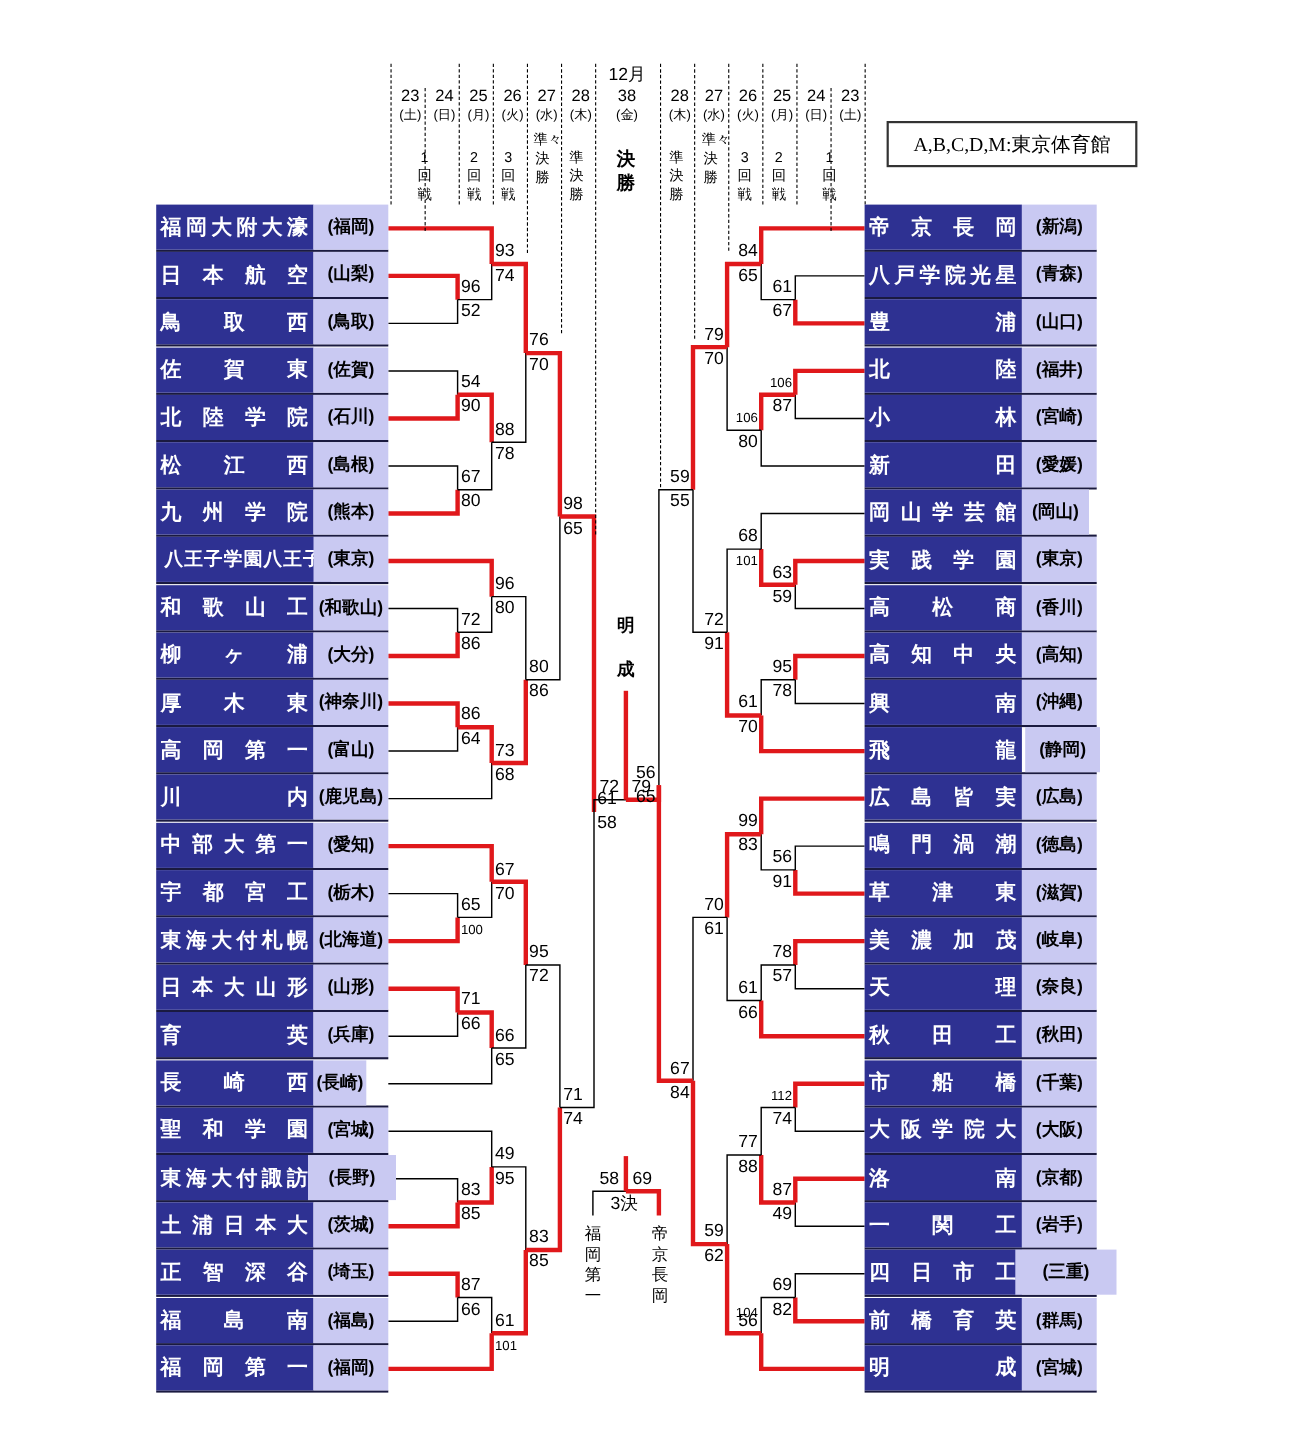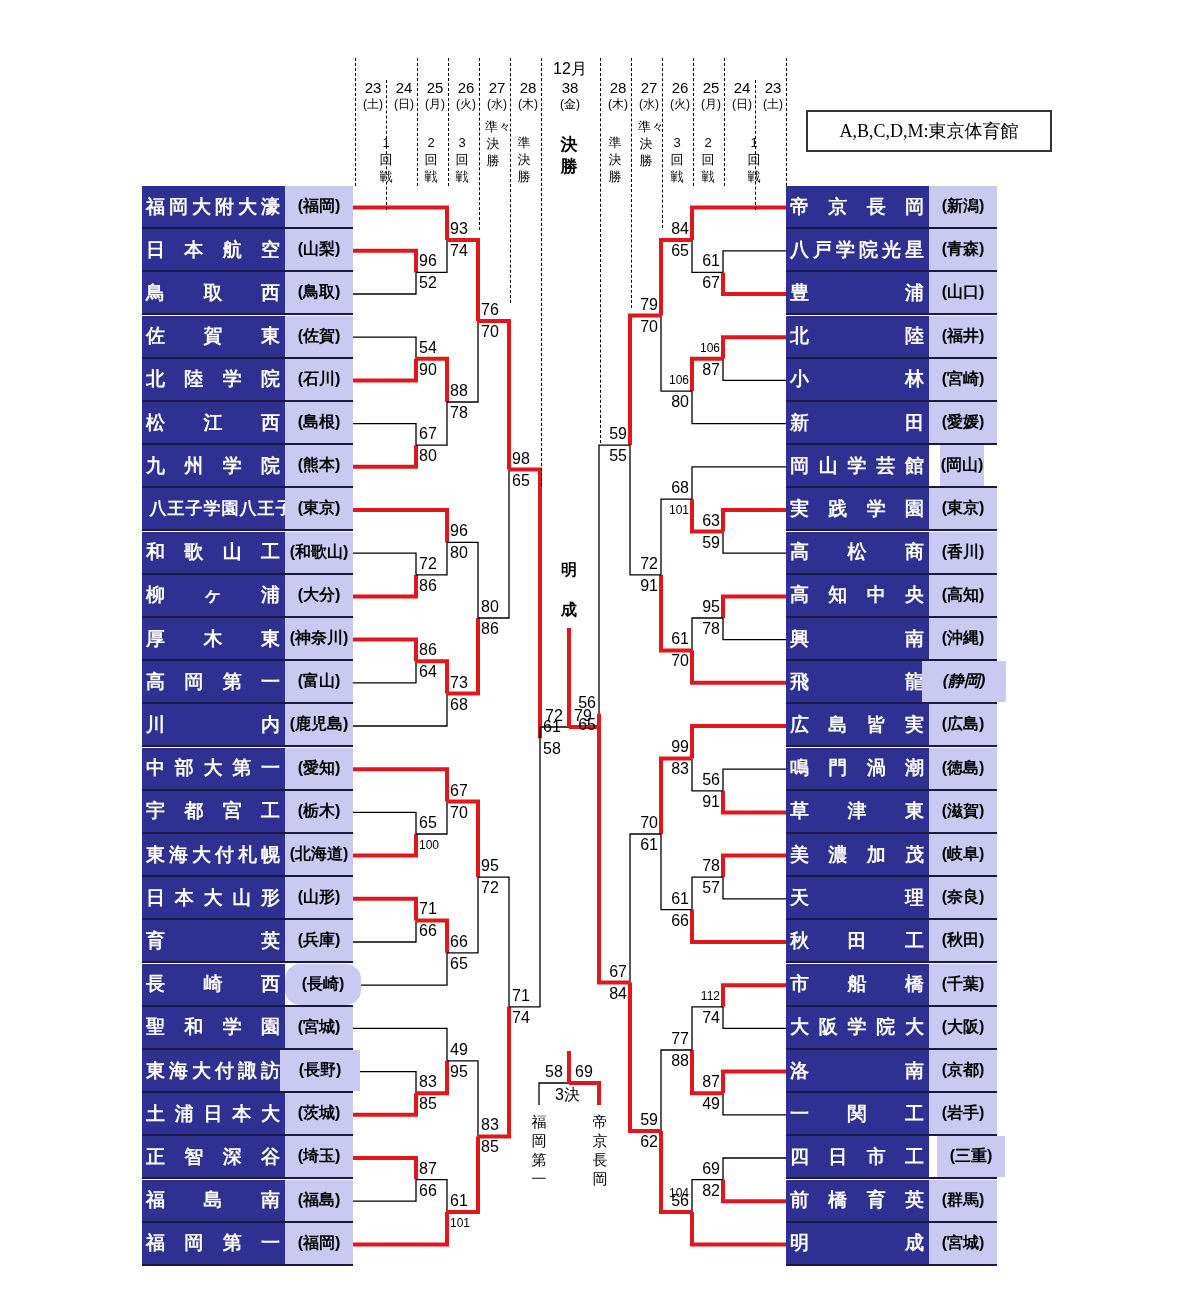--- a/index.html
+++ b/index.html
@@ -12,21 +12,21 @@
                justify-content:space-between; padding:0 4px; box-sizing:border-box; letter-spacing:1px; }
   .team-name span { display:inline-block; }
   .team-name.wrap { font-size:17px; line-height:17px; flex-wrap:wrap; justify-content:center; text-align:center; }
   .team-pref { position:absolute; top:0; height:41px; background:#c9c9f2; color:#000;
                font-size:16px; font-weight:bold; display:flex; align-items:center; justify-content:center; box-sizing:border-box; }
   .hdr { position:absolute; font-size:15px; text-align:center; line-height:16px; }
   .hdr-round { position:absolute; font-size:13px; text-align:center; line-height:17px; width:16px; }
   .dash { position:absolute; width:0; border-left:1px dashed #000; }
   .score { position:absolute; font-size:16px; line-height:16px; white-space:nowrap; }
   .score.small { font-size:12px; }
-  .legend { position:absolute; left:806px; top:110px; width:246px; height:42px; border:2px solid #333;
+  .legend { position:absolute; left:806px; top:110px; width:228px; height:42px; border:2px solid #333;
             box-sizing:border-box; display:flex; align-items:center; justify-content:center;
             font-family:"Liberation Serif", "DejaVu Serif", serif; font-size:18px; }
   svg#lines { position:absolute; left:0; top:0; }
   .vtext { position:absolute; font-size:15px; width:18px; text-align:center; line-height:19px; }
   .champ { position:absolute; font-size:16px; font-weight:bold; width:20px; text-align:center; line-height:40px; }
 </style>
 </head>
 <body>
 
 <div id="stage">
@@ -377,21 +377,21 @@
           <span>英</span>
         </div>
         <div class="team-pref" style="left:143px;width:68px;">(兵庫)</div>
       </div>
       <div class="team-row" style="left:142px;top:963.6px;width:211px;">
         <div class="team-name" style="left:0;width:143px;">
           <span>長</span>
           <span>崎</span>
           <span>西</span>
         </div>
-        <div class="team-pref" style="left:143px;width:76px;border-radius:15px;">(長崎)</div>
+        <div class="team-pref" style="left:143px;width:48px;">(長崎)</div>
       </div>
       <div class="team-row" style="left:142px;top:1006.8000000000001px;width:211px;">
         <div class="team-name" style="left:0;width:143px;">
           <span>聖</span>
           <span>和</span>
           <span>学</span>
           <span>園</span>
         </div>
         <div class="team-pref" style="left:143px;width:68px;">(宮城)</div>
       </div>
@@ -493,21 +493,21 @@
         <div class="team-pref" style="left:143px;width:68px;">(愛媛)</div>
       </div>
       <div class="team-row" style="left:786px;top:445.20000000000005px;width:211px;">
         <div class="team-name" style="left:0;width:143px;">
           <span>岡</span>
           <span>山</span>
           <span>学</span>
           <span>芸</span>
           <span>館</span>
         </div>
-        <div class="team-pref" style="left:143px;width:44px;margin-left:11px;">(岡山)</div>
+        <div class="team-pref" style="left:143px;width:61px;">(岡山)</div>
       </div>
       <div class="team-row" style="left:786px;top:488.40000000000003px;width:211px;">
         <div class="team-name" style="left:0;width:143px;">
           <span>実</span>
           <span>践</span>
           <span>学</span>
           <span>園</span>
         </div>
         <div class="team-pref" style="left:143px;width:68px;">(東京)</div>
       </div>
@@ -533,21 +533,21 @@
           <span>興</span>
           <span>南</span>
         </div>
         <div class="team-pref" style="left:143px;width:68px;">(沖縄)</div>
       </div>
       <div class="team-row" style="left:786px;top:661.2px;width:211px;">
         <div class="team-name" style="left:0;width:143px;">
           <span>飛</span>
           <span>龍</span>
         </div>
-        <div class="team-pref" style="left:136px;width:84px;font-style:italic;">(静岡)</div>
+        <div class="team-pref" style="left:146px;width:68px;">(静岡)</div>
       </div>
       <div class="team-row" style="left:786px;top:704.4000000000001px;width:211px;">
         <div class="team-name" style="left:0;width:143px;">
           <span>広</span>
           <span>島</span>
           <span>皆</span>
           <span>実</span>
         </div>
         <div class="team-pref" style="left:143px;width:68px;">(広島)</div>
       </div>
@@ -625,21 +625,21 @@
         </div>
         <div class="team-pref" style="left:143px;width:68px;">(岩手)</div>
       </div>
       <div class="team-row" style="left:786px;top:1136.4px;width:211px;">
         <div class="team-name" style="left:0;width:143px;">
           <span>四</span>
           <span>日</span>
           <span>市</span>
           <span>工</span>
         </div>
-        <div class="team-pref" style="left:151px;width:68px;">(三重)</div>
+        <div class="team-pref" style="left:137px;width:92px;">(三重)</div>
       </div>
       <div class="team-row" style="left:786px;top:1179.6px;width:211px;">
         <div class="team-name" style="left:0;width:143px;">
           <span>前</span>
           <span>橋</span>
           <span>育</span>
           <span>英</span>
         </div>
         <div class="team-pref" style="left:143px;width:68px;">(群馬)</div>
       </div>

